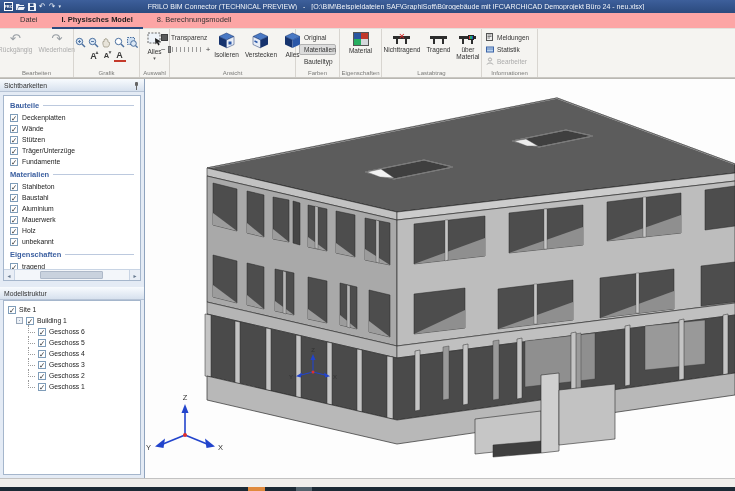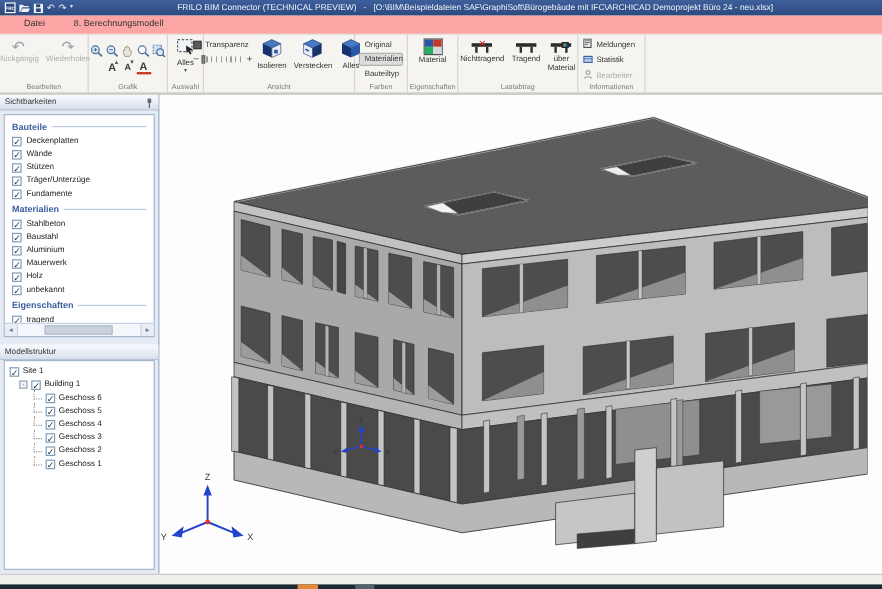--- a/index.html
+++ b/index.html
@@ -49,21 +49,21 @@
   .beamicon .leg { position:absolute; bottom:1px; left:3px; width:2px; height:5px; background:#2d2d2d; box-shadow:9px 0 #2d2d2d; }
   .beamicon .redx { position:absolute; top:-1px; left:5px; color:#c22; font-size:8px; font-weight:bold; }
   .beamicon .rgb { position:absolute; top:2px; left:9px; width:6px; height:5px; background:linear-gradient(90deg,#c33 0 33%,#2a7 33% 66%,#25c 66%); border:0.5px solid #222; }
   .mosaic { width:16px; height:14px; display:grid; grid-template-columns:1fr 1fr; grid-template-rows:1fr 1fr; border:1px solid #555; }
   .mosaic i:nth-child(1){background:#2a55a0;} .mosaic i:nth-child(2){background:#c0392b;}
   .mosaic i:nth-child(3){background:#27ae60;} .mosaic i:nth-child(4){background:#d5d8dc;}
   .filler { flex:1; }
 
   
   .main { display:flex; height:400px; border-top:1px solid #b9b7b2; }
-  .sidebar { width:133px; background:#e4ebf5; border-right:1px solid #8fa3bd; display:flex; flex-direction:column; }
+  .sidebar { width:145px; background:#e4ebf5; border-right:1px solid #8fa3bd; display:flex; flex-direction:column; }
   .phead { height:13px; background:linear-gradient(#f8fbfe,#d7e1ee); border-bottom:1px solid #b7c4d6; display:flex; align-items:center; padding:0 4px; font-size:6.8px; color:#333; }
   .phead .ph-title { flex:1; }
   .pin { position:relative; width:7px; height:9px; }
   .pin::before { content:""; position:absolute; top:1px; left:2px; width:3px; height:4px; background:#666; border-radius:1px; }
   .pin::after { content:""; position:absolute; top:5px; left:3px; width:1px; height:4px; background:#666; }
   .panel { background:#fff; border:1px solid #a5b6cc; margin:3px; position:relative; }
   .vis-panel { height:186px; overflow:hidden; }
   .vgroup { padding:2px 6px 0; }
   .vgtitle { display:flex; align-items:center; gap:4px; color:#3b5fa0; font-size:7.5px; font-weight:bold; margin:3px 0 2px; }
   .vgtitle .rule { flex:1; height:1px; background:#bcc9de; }
@@ -117,20 +117,21 @@
       <span class="qicon">↷</span>
       <span class="qicon" style="font-size:5px">▾</span>
     </div>
     <div class="title-text">
       <span>FRILO BIM Connector (TECHNICAL PREVIEW)</span>&nbsp;&nbsp;&nbsp;<span>-</span>&nbsp;&nbsp;&nbsp;<span>[O:\BIM\Beispieldateien SAF\GraphiSoft\Bürogebäude mit IFC\ARCHICAD Demoprojekt Büro 24 - neu.xlsx]</span>
     </div>
   </div>
 
   <div class="tabbar">
     <div class="tab">Datei</div>
+    <div class="tab active">I. Physisches Model</div>
     <div class="tab">8. Berechnungsmodell</div>
   </div>
 
   <div class="ribbon">
 
     <div class="rgroup" style="width:74px">
       <div class="rbody">
         <div class="bigbtn disabled">
           <span class="gicon">↶</span>
           <span class="blabel">Rückgängig</span>

